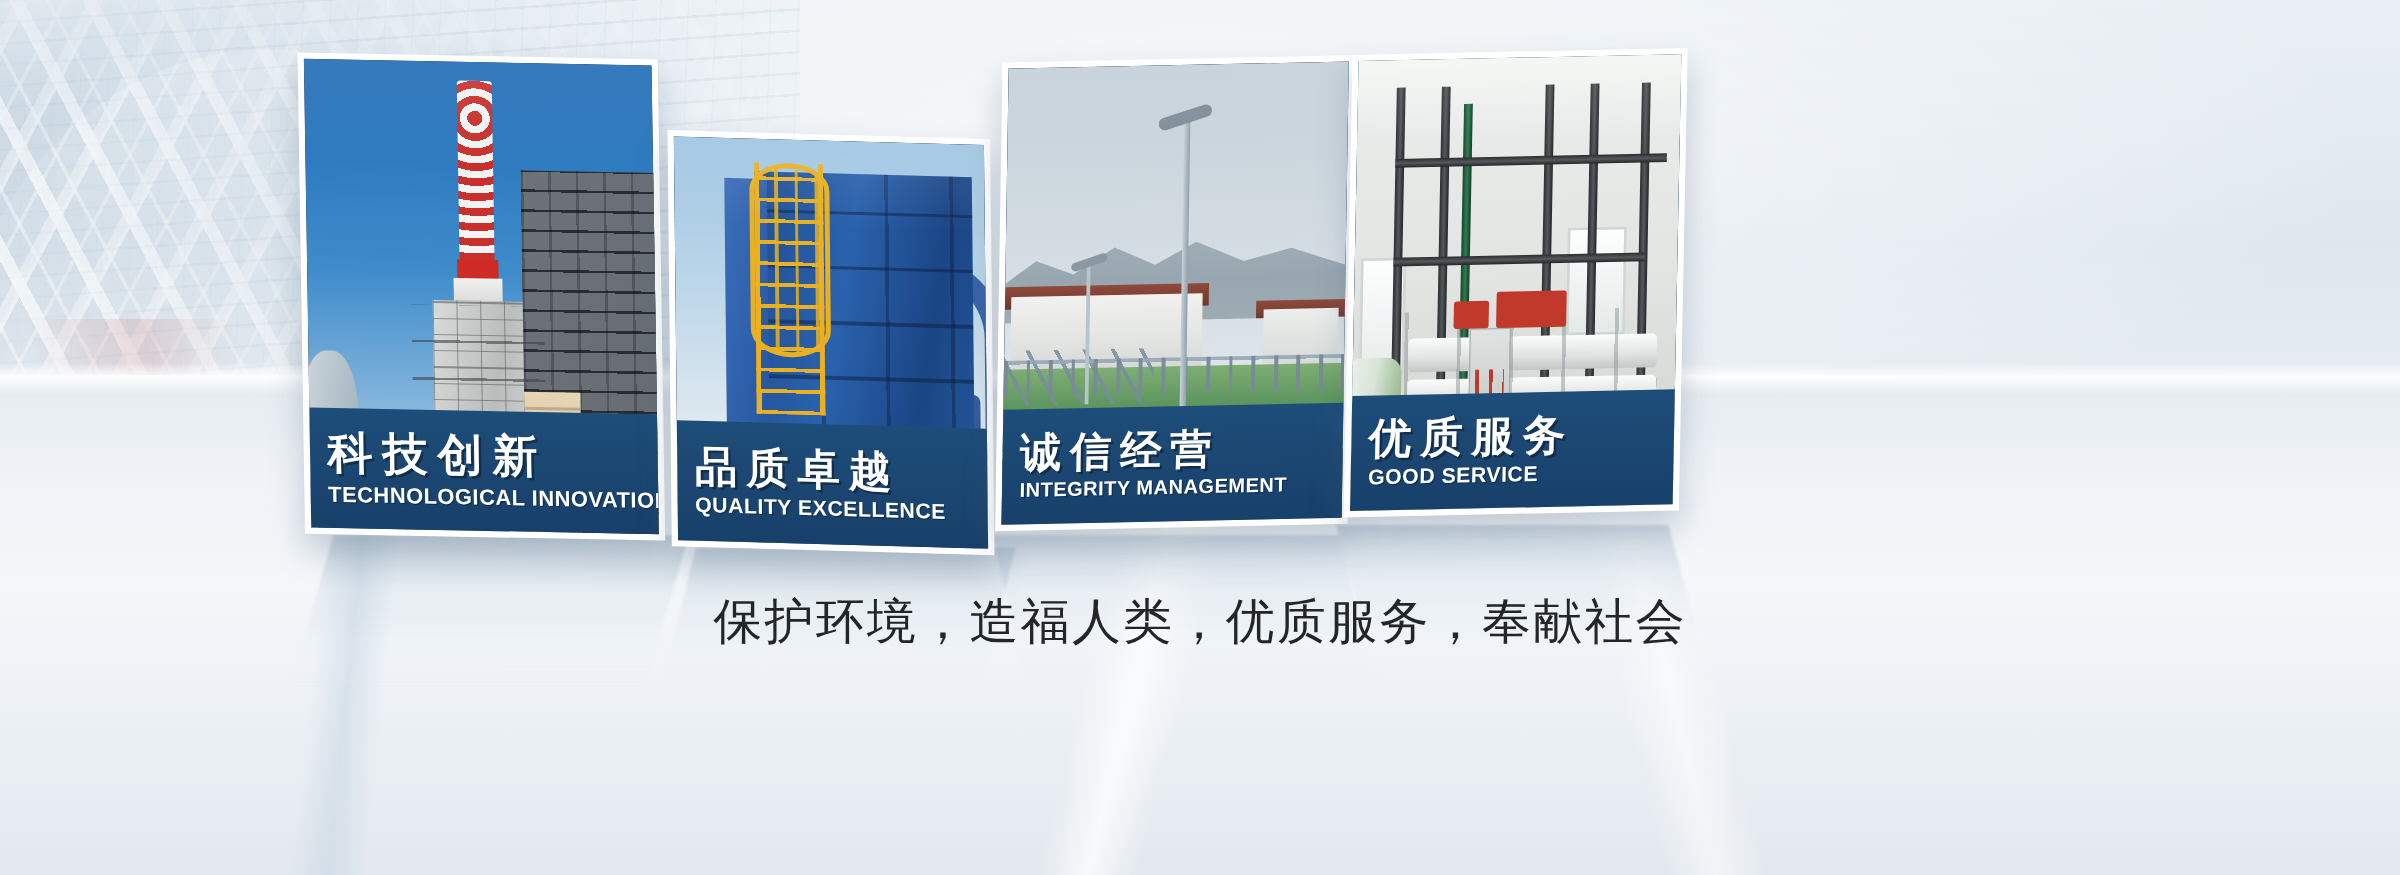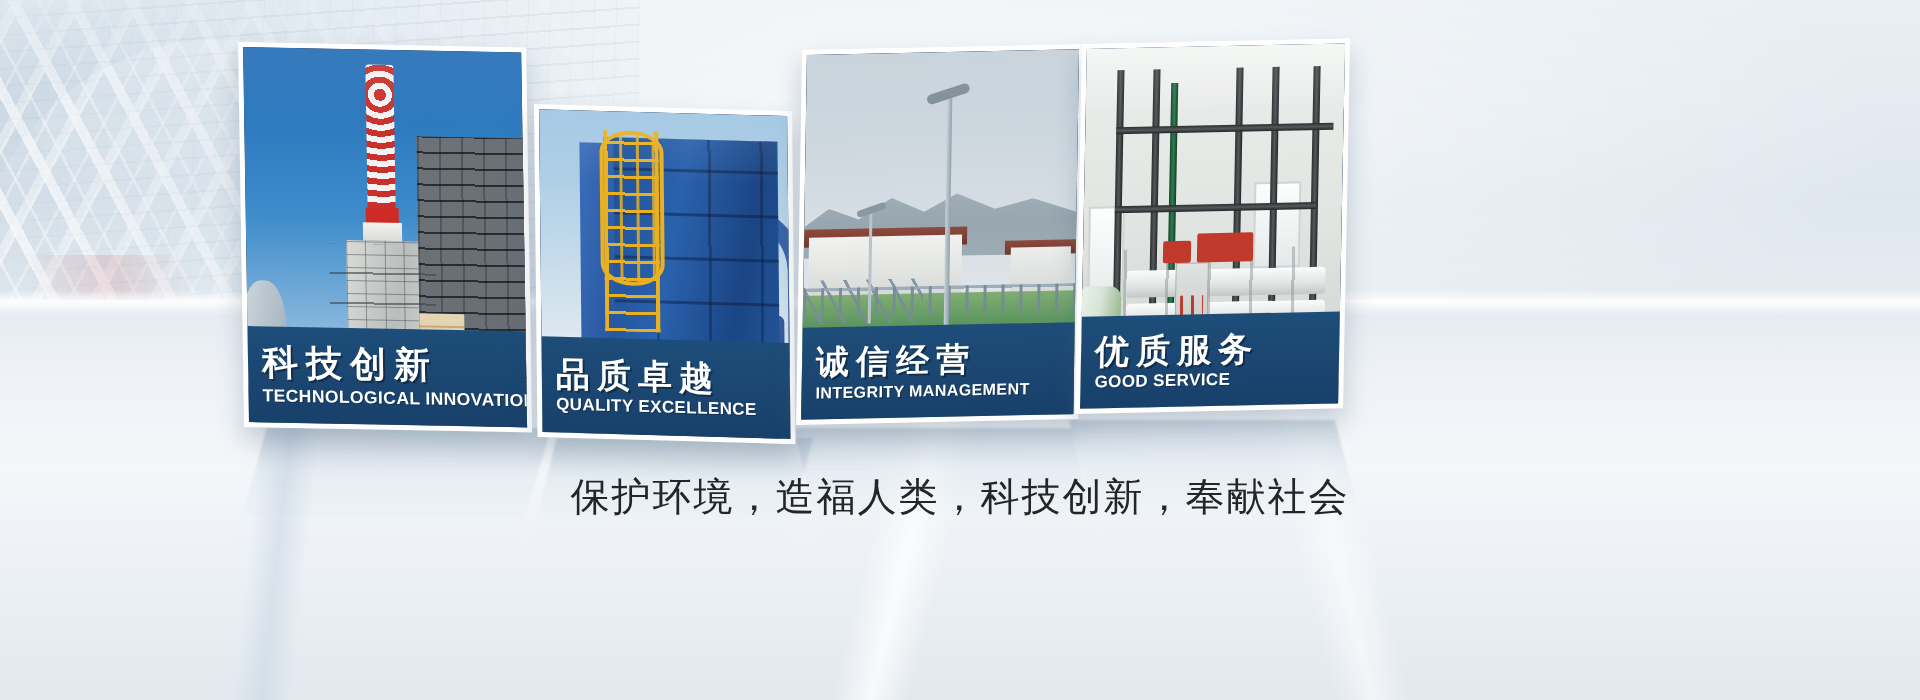--- a/index.html
+++ b/index.html
@@ -528,15 +528,15 @@
         </div>
         <div class="caption">
           <div class="cap-cn">优质服务</div>
           <div class="cap-en">GOOD SERVICE</div>
         </div>
       </div>
     </div>
 
   </div>
 
-  <div class="tagline">保护环境，造福人类，科技创新，奉献社会</div>
+  <div class="tagline">保护环境，造福人类，优质服务，奉献社会</div>
 
 </div>
 
 </body></html>

